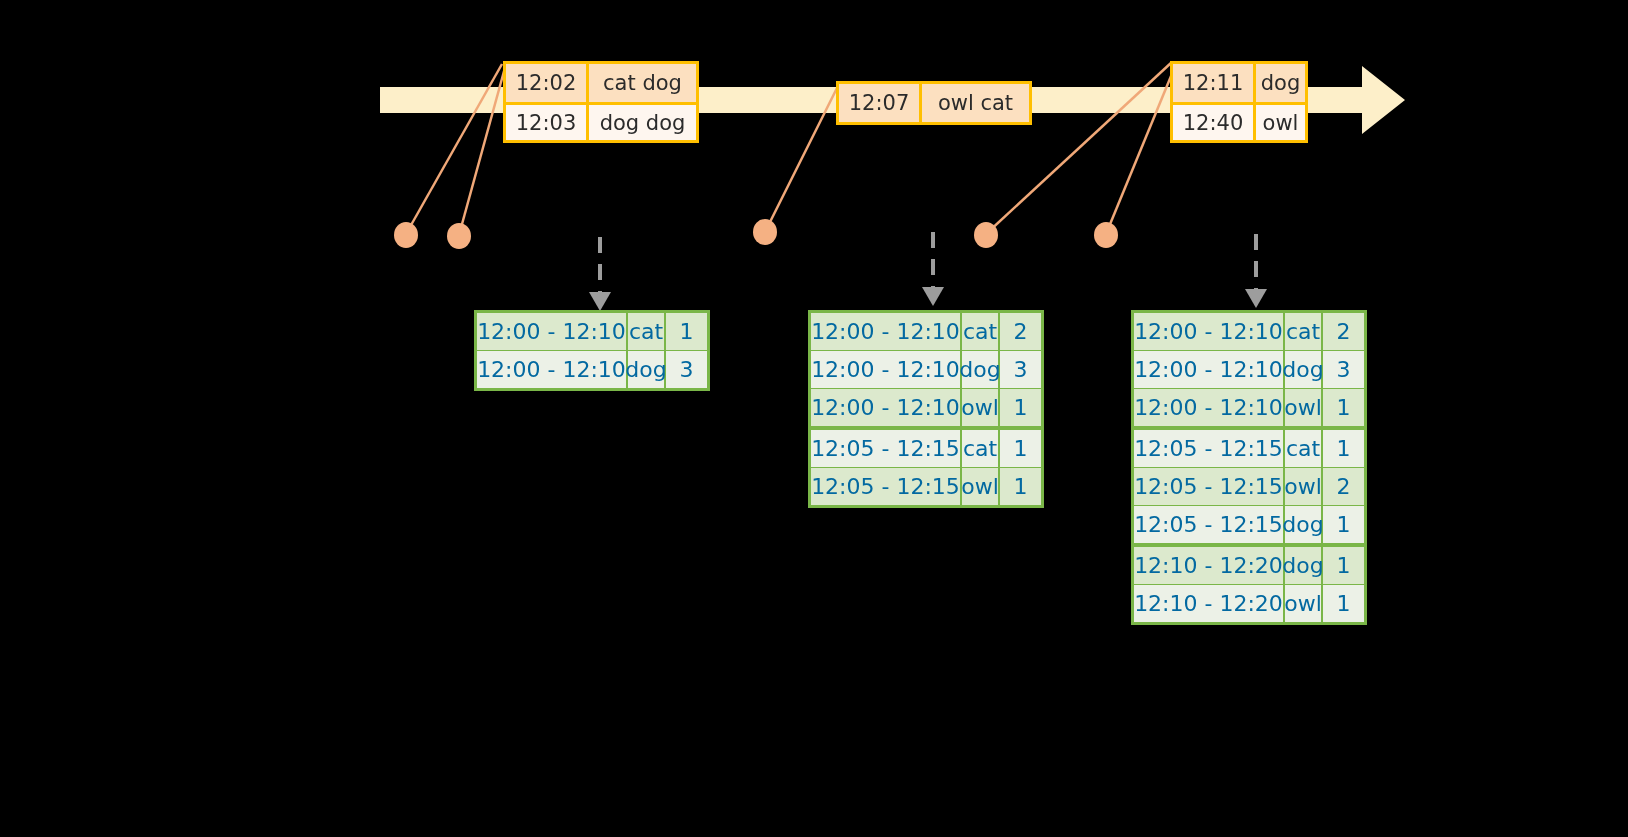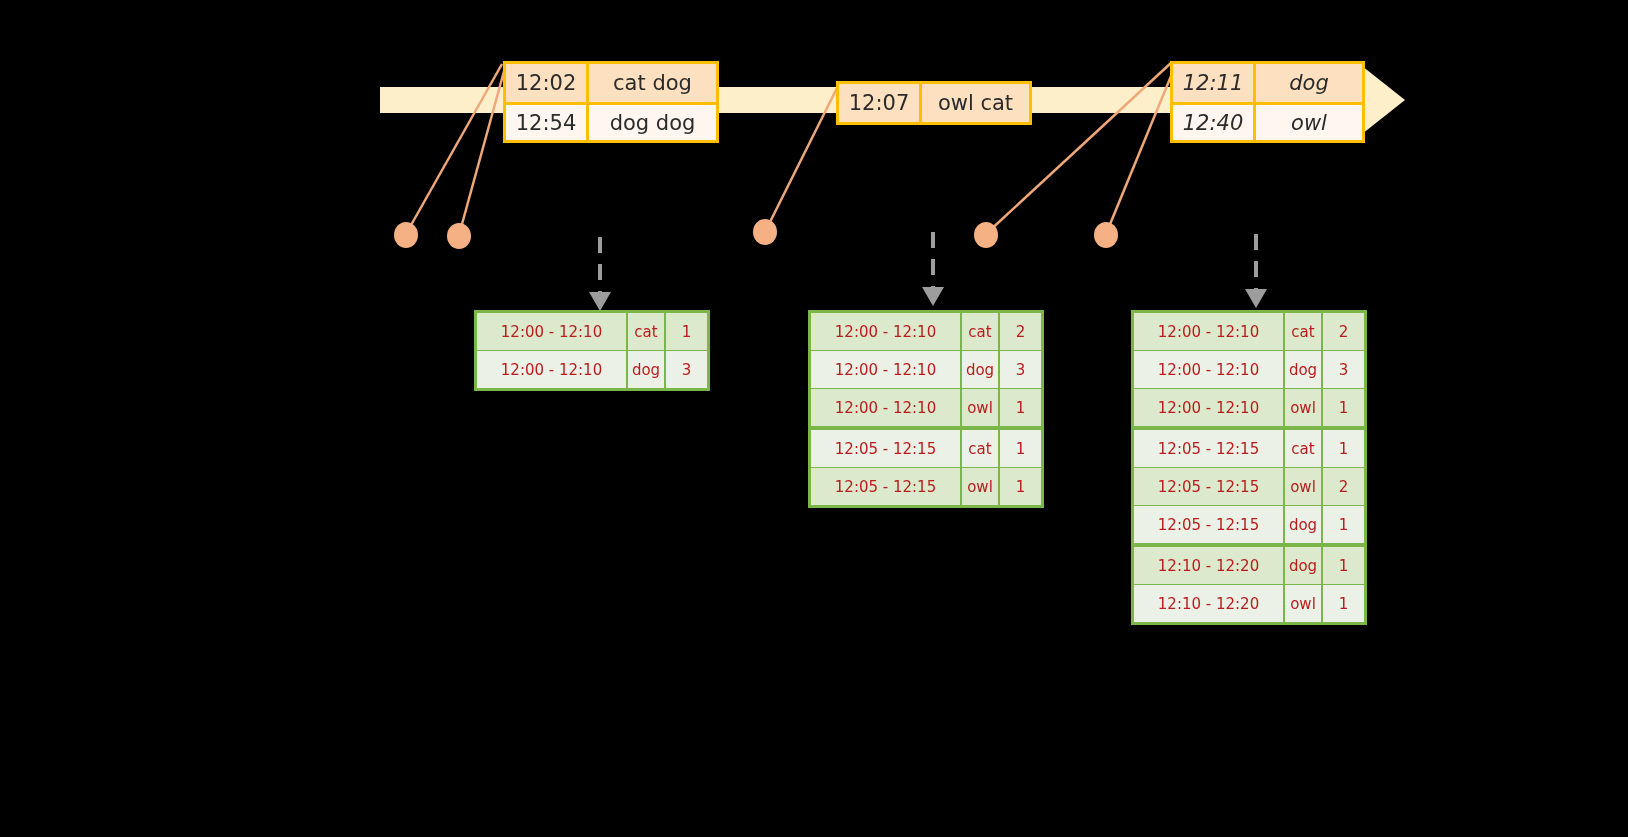--- a/index.html
+++ b/index.html
@@ -63,22 +63,22 @@
     display: flex;
     flex-direction: row;
     height: 37px;
   }
   .res-row + .res-row { margin-top: 1px; }
   .res-row.grp-end { margin-bottom: 3px; }
   .res-cell {
     display: flex;
     align-items: center;
     justify-content: center;
-    font-size: 15px;
-    color: #b91c1c;
+    font-size: 22px;
+    color: #0369a1;
     white-space: nowrap;
   }
   .res-row.shade .res-cell { background: #DCE9CD; }
   .res-row.plain .res-cell { background: #ECF1E7; }
   .res-cell.win { width: 149px; margin-right: 2px; }
   .res-cell.key { width: 36px; margin-right: 2px; }
   .res-cell.val { width: 41px; }
 </style>
 </head>
 <body>
@@ -116,39 +116,39 @@
         <line x1="933" y1="232" x2="933" y2="290" stroke-dasharray="16 11"></line>
         <polygon points="922,287 944,287 933,306" stroke="none"></polygon>
       </g>
       <g>
         <line x1="1256" y1="234" x2="1256" y2="292" stroke-dasharray="16 11"></line>
         <polygon points="1245,289 1267,289 1256,308" stroke="none"></polygon>
       </g>
     </g>
   </svg>
 
-  <div class="event-box" style="left:503px; top:61px; width:216px;">
+  <div class="event-box" style="left:503px; top:61px; width:196px;">
     <div class="event-row shade">
       <div class="event-cell time">12:02</div>
       <div class="event-cell body">cat dog</div>
     </div>
     <div class="event-row plain">
-      <div class="event-cell time">12:54</div>
+      <div class="event-cell time">12:03</div>
       <div class="event-cell body">dog dog</div>
     </div>
   </div>
 
   <div class="event-box" style="left:836px; top:81px; width:196px;">
     <div class="event-row shade">
       <div class="event-cell time">12:07</div>
       <div class="event-cell body">owl cat</div>
     </div>
   </div>
 
-  <div class="event-box" style="left:1170px; top:61px; width:195px;font-style:italic;">
+  <div class="event-box" style="left:1170px; top:61px; width:138px;">
     <div class="event-row shade">
       <div class="event-cell time">12:11</div>
       <div class="event-cell body">dog</div>
     </div>
     <div class="event-row plain">
       <div class="event-cell time">12:40</div>
       <div class="event-cell body">owl</div>
     </div>
   </div>
 

